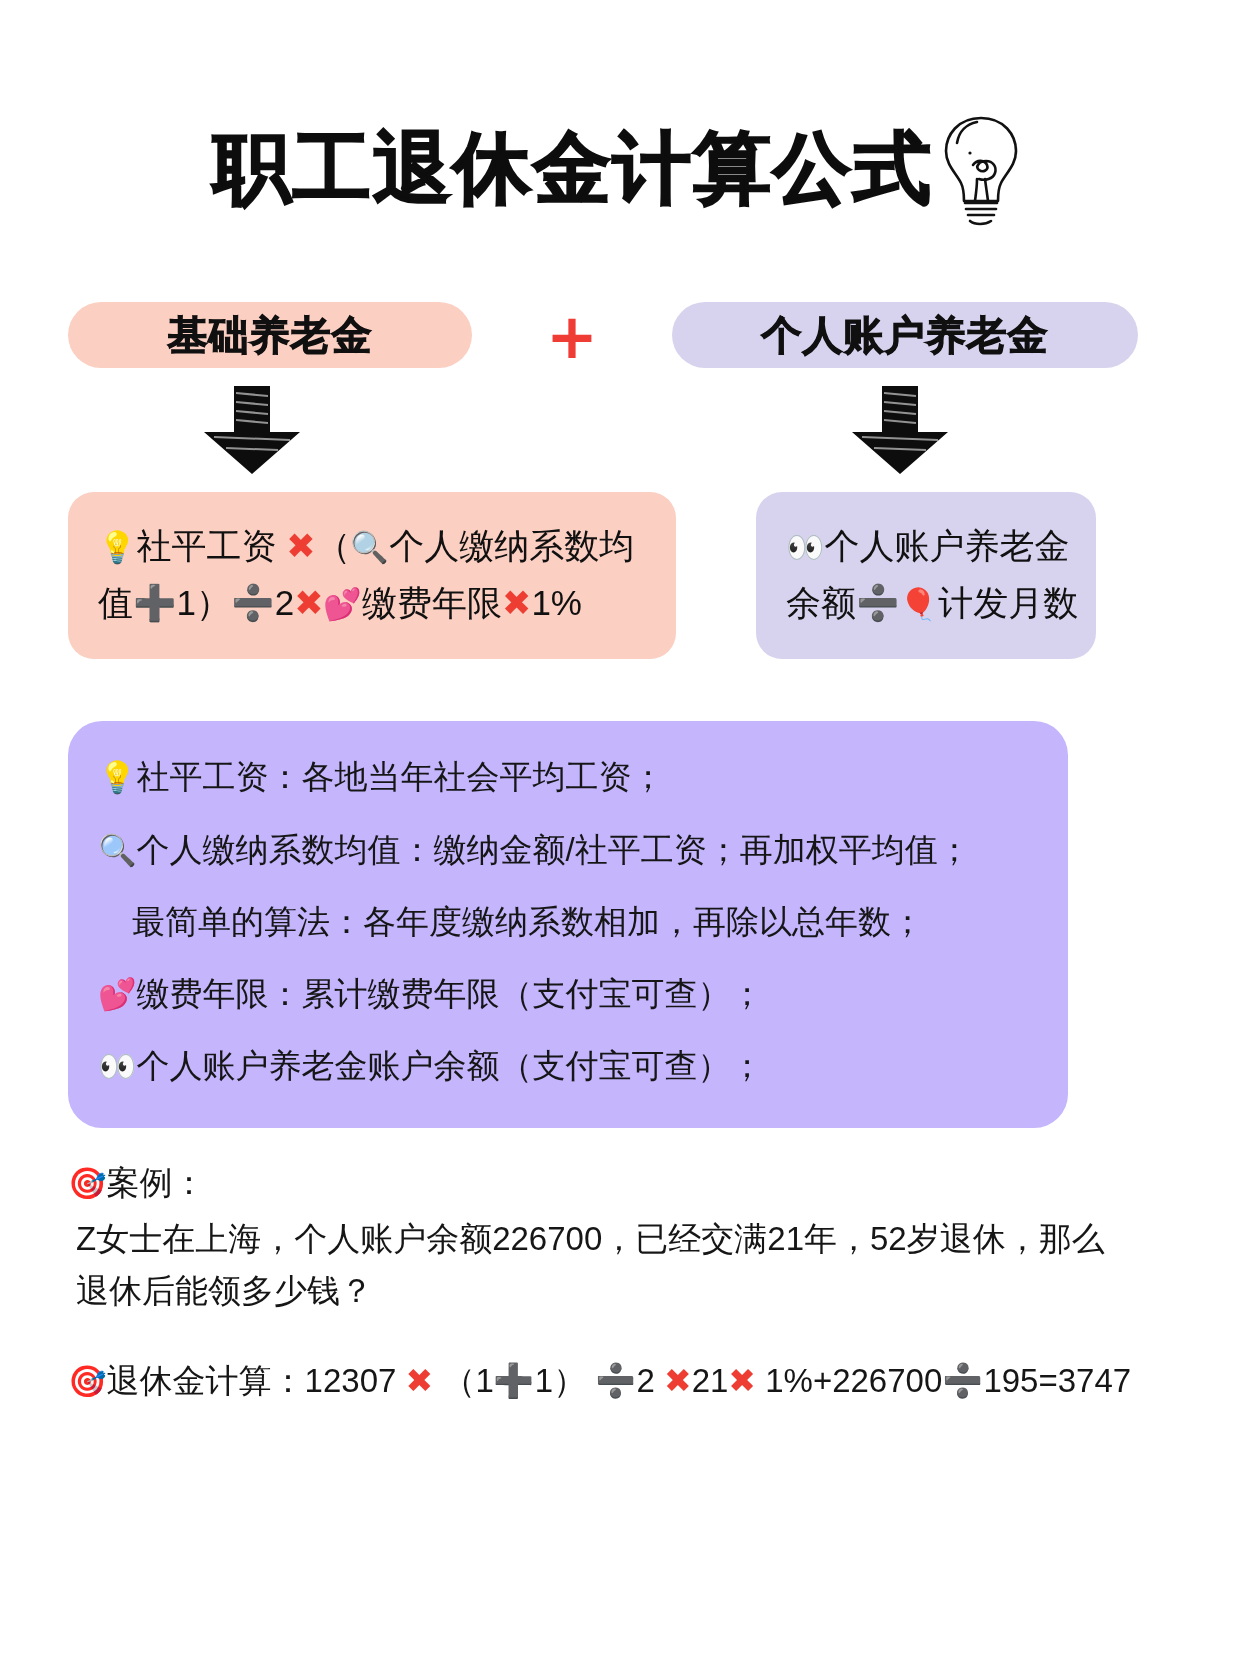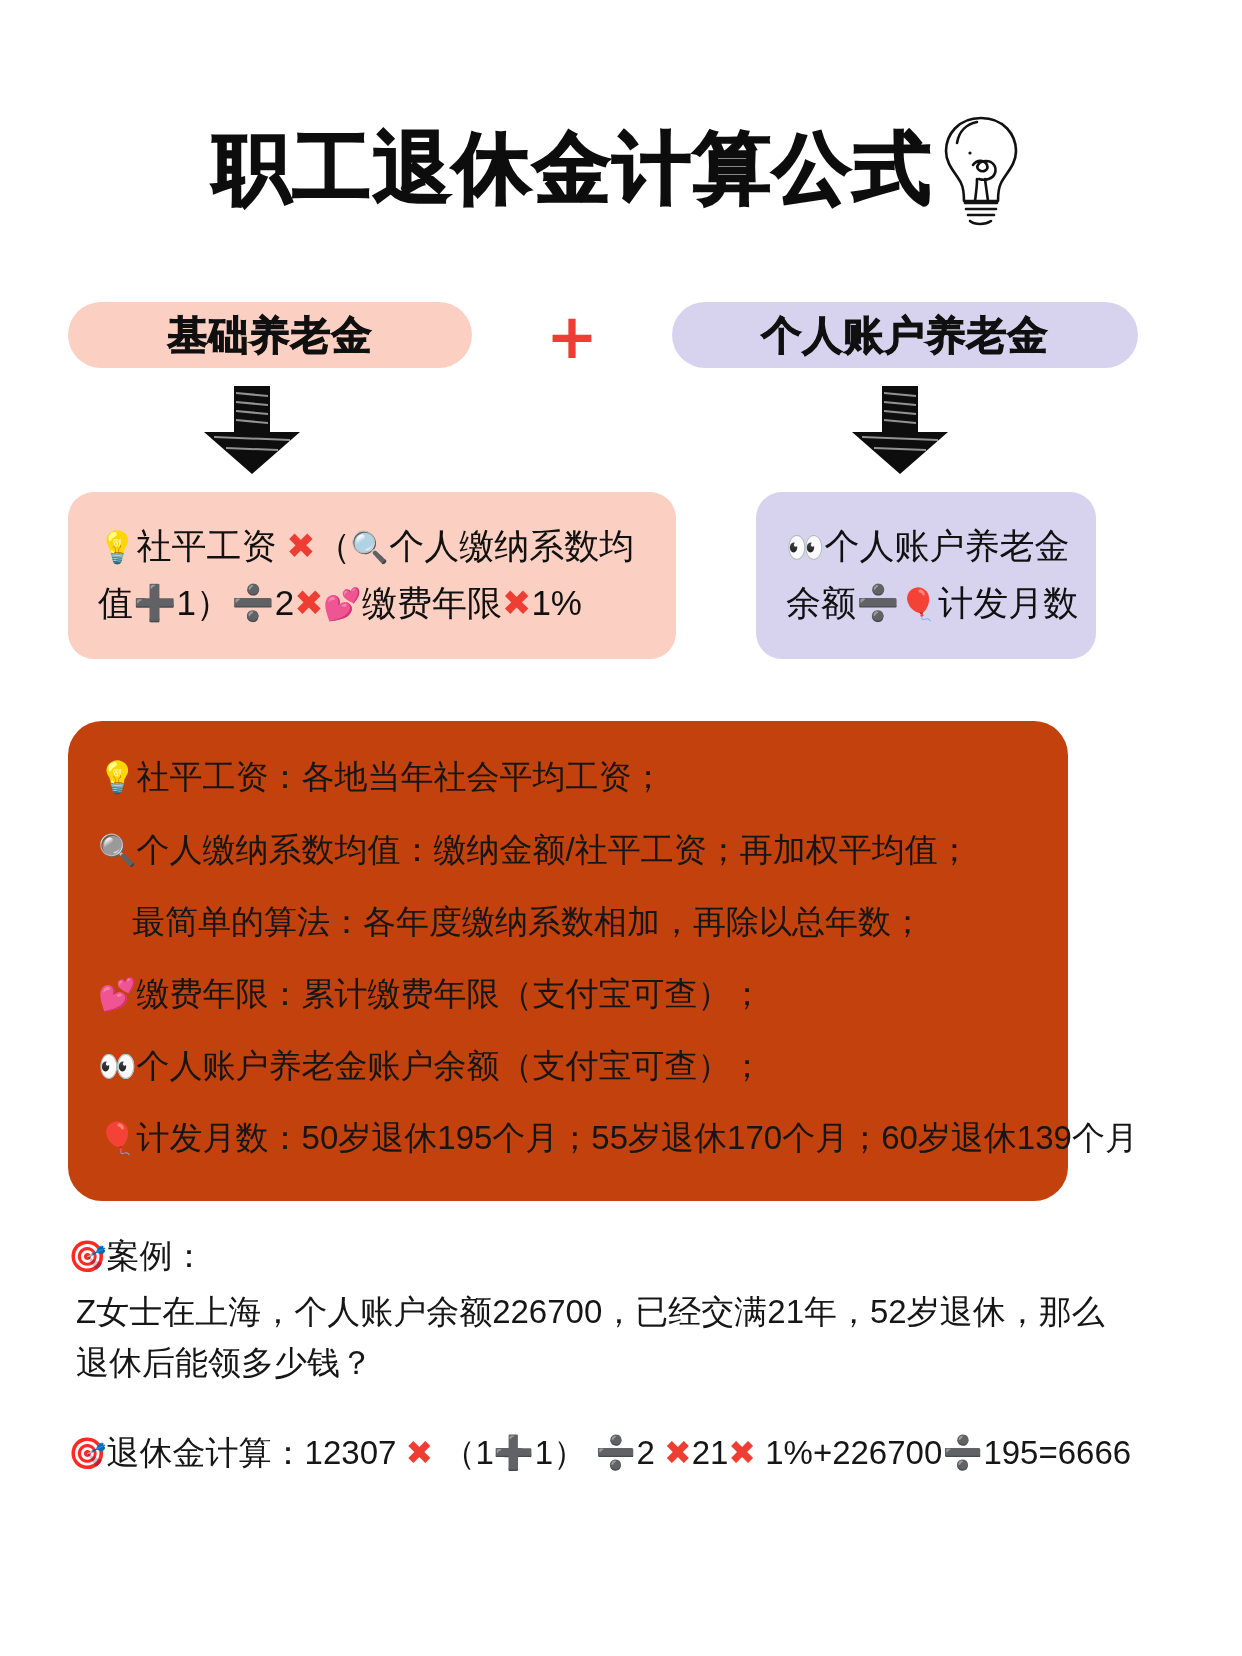--- a/index.html
+++ b/index.html
@@ -129,21 +129,21 @@
     font-family: "DejaVu Sans", sans-serif;
   }
   .emo {
     font-family: "DejaVu Sans", sans-serif;
     font-size: 31px;
   }
 
   
   .notes-card {
     margin: 62px 68px 0 68px;
-    background: #c2410c;
+    background: #c4b5fd;
     border-radius: 34px;
     padding: 34px 14px 34px 30px;
     box-sizing: border-box;
     width: 1000px;
   }
   .note-line {
     font-size: 33px;
     line-height: 1.34;
     color: #161616;
     margin: 0 0 28px 0;
@@ -252,27 +252,26 @@
   </div>
 
 </div>
 
 <div class="notes-card">
   <p class="note-line"><span class="emo">💡</span><span>社平工资：各地当年社会平均工资；</span></p>
   <p class="note-line"><span class="emo">🔍</span><span>个人缴纳系数均值：缴纳金额/社平工资；再加权平均值；</span></p>
   <p class="note-line indent"><span>最简单的算法：各年度缴纳系数相加，再除以总年数；</span></p>
   <p class="note-line"><span class="emo">💕</span><span>缴费年限：累计缴费年限（支付宝可查）；</span></p>
   <p class="note-line"><span class="emo">👀</span><span>个人账户养老金账户余额（支付宝可查）；</span></p>
-  <p class="note-line"><span class="emo">🎈</span><span>计发月数：50岁退休195个月；55岁退休170个月；60岁退休139个月</span></p>
 </div>
 
 <div class="case-block">
   <p class="case-title"><span class="emo">🎯</span><span>案例：</span></p>
   <p class="case-text">Z女士在上海，个人账户余额226700，已经交满21年，52岁退休，那么退休后能领多少钱？</p>
   <p class="case-calc">
     <span class="emo">🎯</span><span>退休金计算：</span><span>12307</span>
     <span class="op-red">✖</span>
     <span>（</span><span>1</span><span class="op-red">➕</span><span>1）</span>
     <span class="op-red">➗</span><span>2</span>
     <span class="op-red">✖</span><span>21</span><span class="op-red">✖</span>
-    <span>1%+</span><span>226700</span><span class="op-red">➗</span><span>195</span><span>=</span><span>6666</span>
+    <span>1%+</span><span>226700</span><span class="op-red">➗</span><span>195</span><span>=</span><span>3747</span>
   </p>
 </div>
 
 </body></html>

